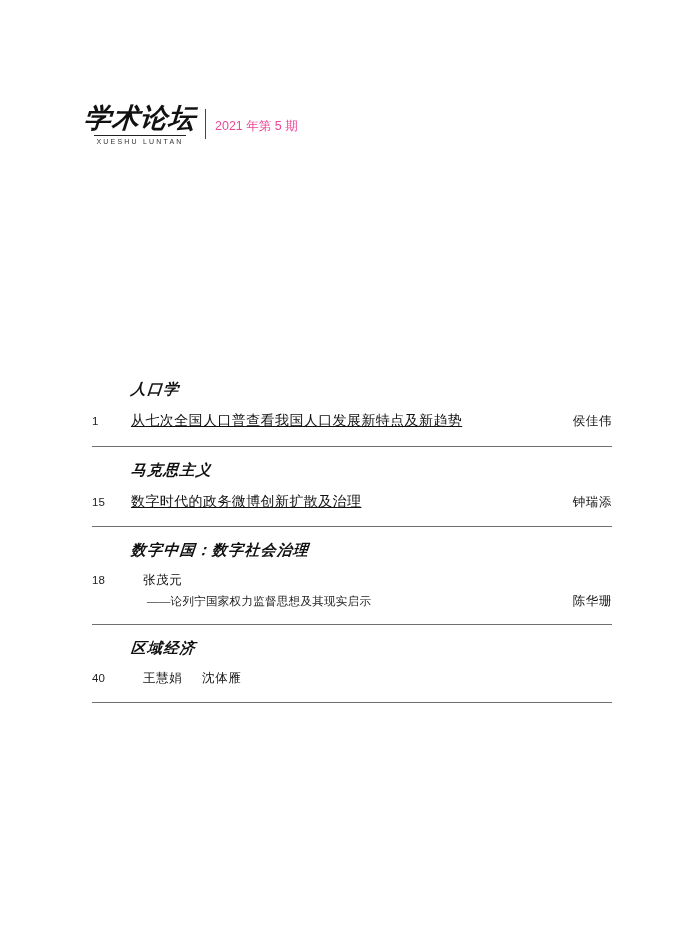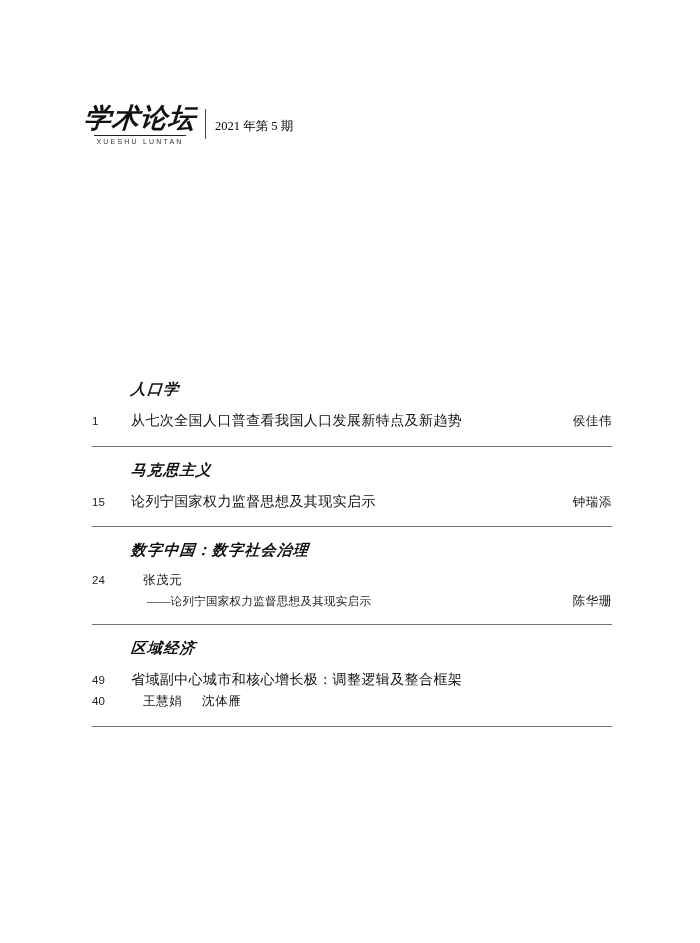--- a/index.html
+++ b/index.html
@@ -51,23 +51,23 @@
     letter-spacing: 2.2px;
     color: #333;
   }
   .masthead-divider {
     width: 1px;
     height: 30px;
     background: #444;
     margin: 0 9px 6px 9px;
   }
   .issue {
-    font-family: Liberation Serif, serif;
+    font-family: Liberation Sans, sans-serif;
     font-size: 12.5px;
-    color: #000000;
+    color: #ec4899;
     padding-bottom: 10px;
     white-space: nowrap;
   }
 
   
   .toc {
     position: absolute;
     left: 92px;
     top: 380px;
     width: 520px;
@@ -102,20 +102,21 @@
     font-family: "Liberation Sans", sans-serif;
     font-size: 11.5px;
     color: #222;
     padding-right: 9px;
   }
   .title {
     flex: 1 1 auto;
     font-size: 14px;
     color: #111;
     letter-spacing: 0.4px;
+    text-decoration: underline;
   }
   .authors {
     flex: 0 0 auto;
     text-align: right;
     font-size: 12.5px;
     color: #111;
     letter-spacing: 0.6px;
     white-space: nowrap;
     padding-left: 12px;
   }
@@ -170,57 +171,52 @@
       </div>
     </div>
     <hr class="rule">
   </div>
 
   <div class="section">
     <div class="section-head">马克思主义</div>
     <div class="entries">
       <div class="entry">
         <div class="page">15</div>
-        <div class="title">论列宁国家权力监督思想及其现实启示</div>
+        <div class="title">数字时代的政务微博创新扩散及治理</div>
         <div class="authors">
           <span class="au">钟瑞添</span>
         </div>
       </div>
     </div>
     <hr class="rule">
   </div>
 
   <div class="section">
     <div class="section-head">数字中国：数字社会治理</div>
     <div class="entries">
       <div class="entry">
-        <div class="page">24</div>
+        <div class="page">18</div>
         <div class="authors">
           <span class="au">张茂元</span>
         </div>
       </div>
       <div class="subtitle-row">
         <div class="subtitle">——论列宁国家权力监督思想及其现实启示</div>
         <div class="authors">
           <span class="au">陈华珊</span>
         </div>
       </div>
     </div>
     <hr class="rule">
   </div>
 
   <div class="section">
     <div class="section-head">区域经济</div>
     <div class="entries">
       <div class="entry">
-        <div class="page">49</div>
-        <div class="title">省域副中心城市和核心增长极：调整逻辑及整合框架</div>
-        <div class="authors"></div>
-      </div>
-      <div class="entry">
         <div class="page">40</div>
         <div class="authors">
           <span class="au">王慧娟</span>
           <span class="au">沈体雁</span>
         </div>
       </div>
     </div>
     <hr class="rule">
   </div>
 

